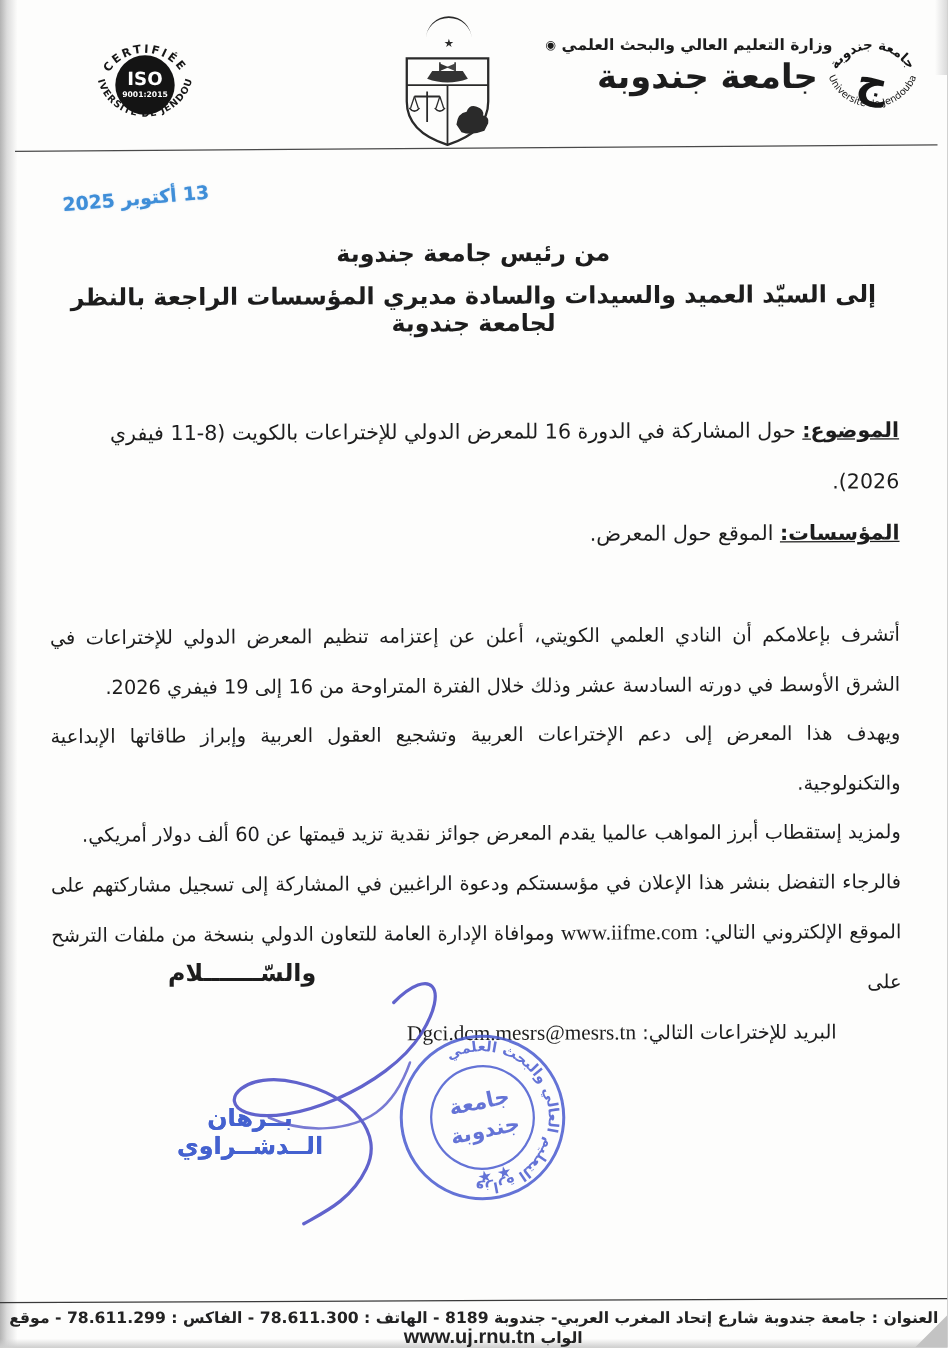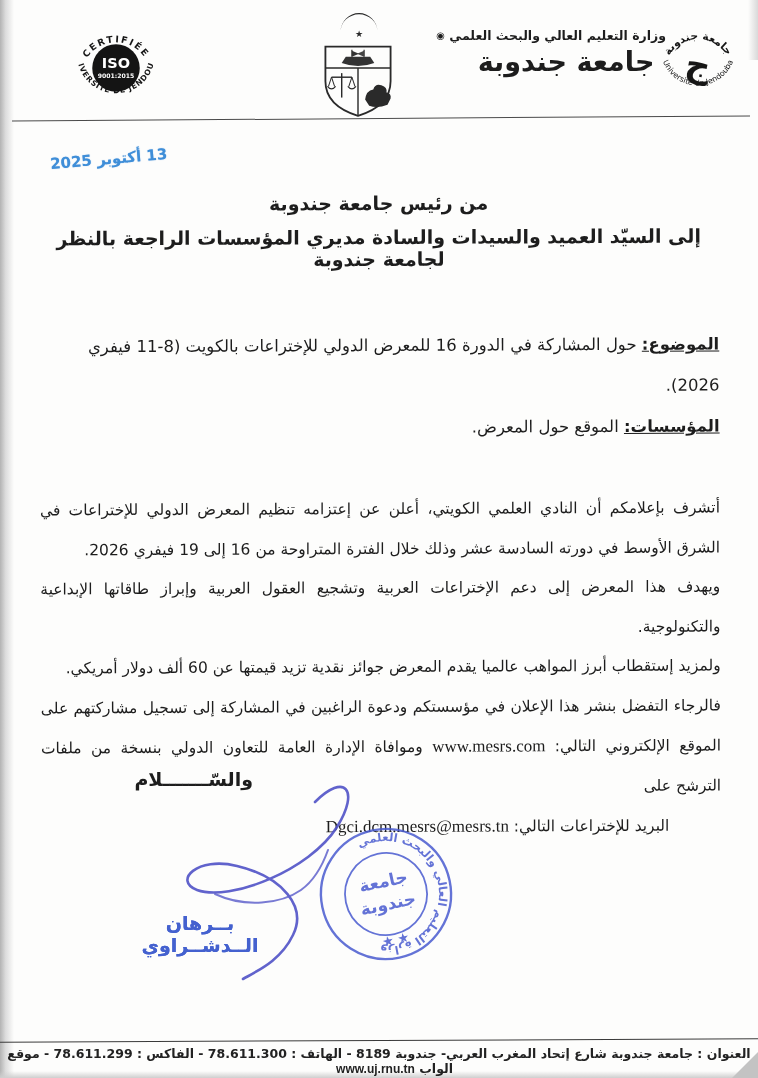--- a/index.html
+++ b/index.html
@@ -39,28 +39,28 @@
   .body-block{margin-top:42px;font-size:15.5px;line-height:39.5px;text-align:justify;}
   .body-block p{margin:0;}
   .latin{font-family:"Liberation Serif",serif;direction:ltr;unicode-bidi:embed;font-size:17px;}
   .email-line{padding-left:0;padding-right:52px;text-align:right;}
   
   .closing{position:absolute;left:158px;top:768px;width:95px;text-align:center;
     font-size:19px;font-weight:bold;direction:rtl;}
   .signer-title{position:absolute;left:148px;top:850px;width:140px;text-align:center;
     color:#4461cf;font-weight:bold;font-size:19px;direction:rtl;text-shadow:0 0 .5px #4461cf;}
   .signer-name{position:absolute;left:120px;top:884px;width:160px;text-align:center;
-    color:#4461cf;font-weight:bold;font-size:19px;direction:rtl;text-shadow:0 0 .5px #4461cf;margin-top:28px;}
+    color:#4461cf;font-weight:bold;font-size:19px;direction:rtl;text-shadow:0 0 .5px #4461cf;}
   .signature-svg{position:absolute;left:145px;top:772px;opacity:.92;}
   .stamp-svg{position:absolute;left:316px;top:824px;transform:rotate(-12deg);opacity:.85;}
   
   .rule-bottom{position:absolute;top:1040px;left:0;right:0;border-top:1.6px solid #3a3a3a;transform:rotate(-0.25deg);}
   .footer-text{position:absolute;top:1046px;left:0;right:0;text-align:center;direction:rtl;
     font-size:12.5px;font-weight:bold;color:#222;}
-  .footer-text .latin{font-size:12px;font-family:"Liberation Sans",sans-serif;font-weight:bold;margin-left:31px;}
+  .footer-text .latin{font-size:16px;font-family:"Liberation Sans",sans-serif;font-weight:bold;margin-left:31px;}
 </style>
 </head>
 <body>
 
 <div class="page">
 
   <div class="edge-left"></div>
   <div class="edge-bottom"></div>
   <div class="corner-br"></div>
   <div class="corner-tr"></div>
@@ -142,21 +142,21 @@
       </div>
       <div>
         <span class="lbl">المؤسسات:</span><span> الموقع حول المعرض.</span>
       </div>
     </div>
 
     <div class="body-block">
       <p>أتشرف بإعلامكم أن النادي العلمي الكويتي، أعلن عن إعتزامه تنظيم المعرض الدولي للإختراعات في الشرق الأوسط في دورته السادسة عشر وذلك خلال الفترة المتراوحة من 16 إلى 19 فيفري 2026.</p>
       <p>ويهدف هذا المعرض إلى دعم الإختراعات العربية وتشجيع العقول العربية وإبراز طاقاتها الإبداعية والتكنولوجية.</p>
       <p>ولمزيد إستقطاب أبرز المواهب عالميا يقدم المعرض جوائز نقدية تزيد قيمتها عن 60 ألف دولار أمريكي.</p>
-      <p><span>فالرجاء التفضل بنشر هذا الإعلان في مؤسستكم ودعوة الراغبين في المشاركة إلى تسجيل مشاركتهم على الموقع الإلكتروني التالي: </span><span class="latin">www.mesrs.com</span><span> وموافاة الإدارة العامة للتعاون الدولي بنسخة من ملفات الترشح على</span></p>
+      <p><span>فالرجاء التفضل بنشر هذا الإعلان في مؤسستكم ودعوة الراغبين في المشاركة إلى تسجيل مشاركتهم على الموقع الإلكتروني التالي: </span><span class="latin">www.iifme.com</span><span> وموافاة الإدارة العامة للتعاون الدولي بنسخة من ملفات الترشح على</span></p>
       <p class="email-line"><span>البريد للإختراعات التالي: </span><span class="latin">Dgci.dcm.mesrs@mesrs.tn</span></p>
     </div>
   </div>
 
   <div class="closing">والسّـــــــلام</div>
   <div class="signer-name">بــرهان الــدشــراوي</div>
 
   <svg class="signature-svg" width="240" height="210" viewBox="0 0 240 210">
     <path d="M 170,30 C 200,0 215,18 192,55 C 165,98 85,130 52,118 C 28,109 52,84 92,94 C 138,105 162,135 148,163 C 136,188 114,198 98,207" fill="none" stroke="#5456c8" stroke-width="2.6" stroke-linecap="round"></path>
     <path d="M 70,122 C 100,136 136,132 156,118 C 170,108 178,92 183,78" fill="none" stroke="#5456c8" stroke-width="2" stroke-linecap="round" opacity=".85"></path>

